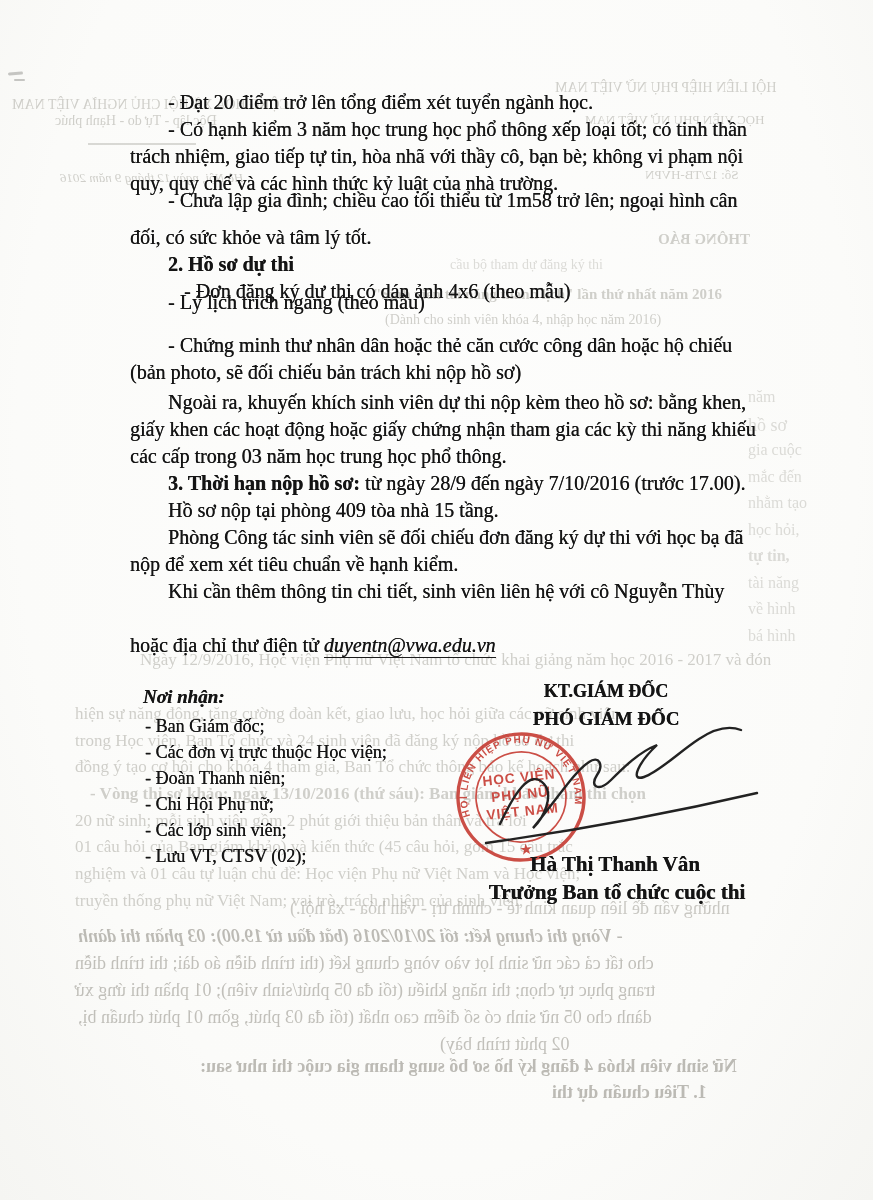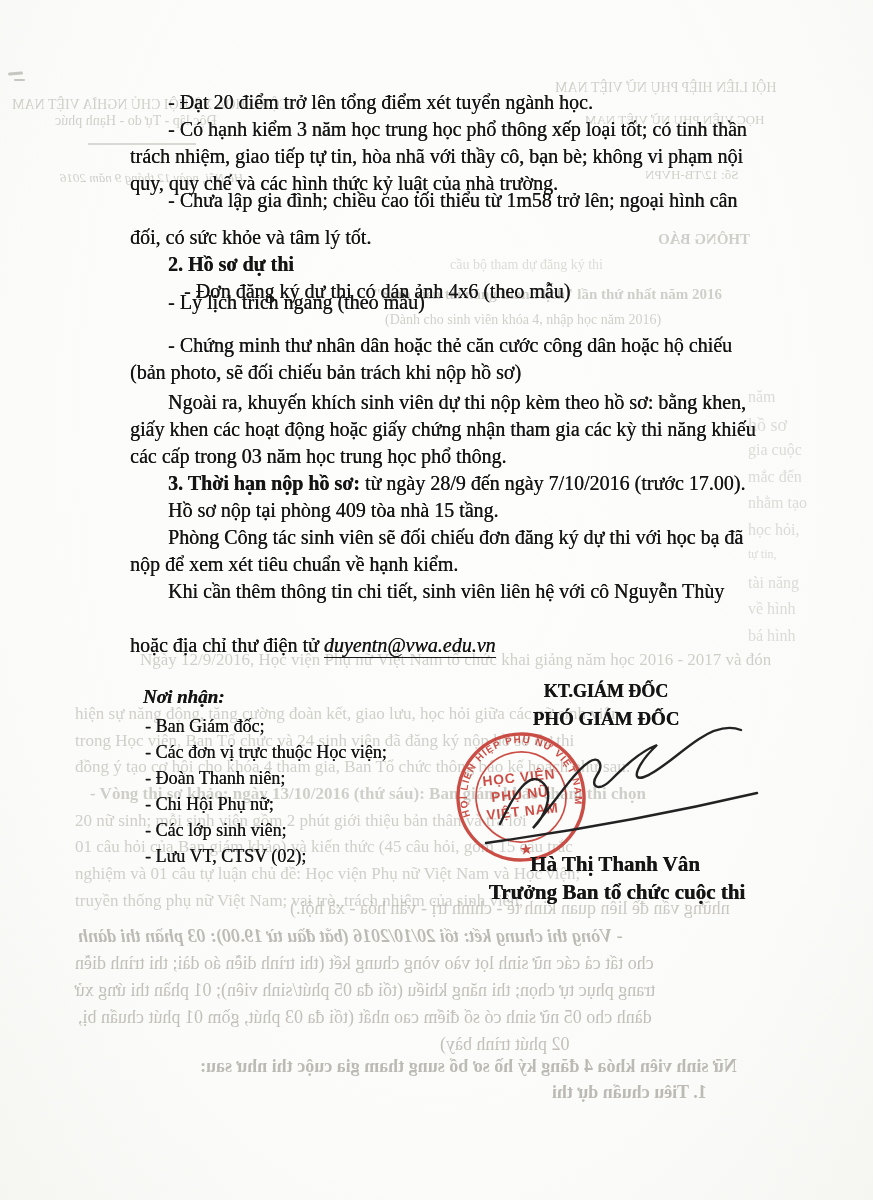--- a/index.html
+++ b/index.html
@@ -49,21 +49,21 @@
   <div class="bl" style="left:450px;top:257px;font-size:14px;opacity:.45;">cầu bộ tham dự đăng ký thi</div>
   <div class="bl bb" style="left:373px;top:286px;font-size:15px;">"Sinh viên tài năng thanh lịch" lần thứ nhất năm 2016</div>
   <div class="bl" style="left:385px;top:312px;font-size:14px;">(Dành cho sinh viên khóa 4, nhập học năm 2016)</div>
 
   <div class="bl" style="left:748px;top:388px;font-size:16px;opacity:.45;">năm</div>
   <div class="bl" style="left:748px;top:415px;font-size:18px;opacity:.45;">hồ sơ</div>
   <div class="bl" style="left:748px;top:441px;font-size:16px;opacity:.45;">gia cuộc</div>
   <div class="bl" style="left:748px;top:468px;font-size:16px;opacity:.45;">mắc đến</div>
   <div class="bl" style="left:748px;top:494px;font-size:16px;opacity:.45;">nhằm tạo</div>
   <div class="bl" style="left:748px;top:521px;font-size:16px;opacity:.45;">học hỏi,</div>
-  <div class="bl" style="left:748px;top:547px;font-size:12px;opacity:.45;">tự tin,</div>
+  <div class="bl" style="left:748px;top:547px;font-size:16px;opacity:.45;font-weight:bold;">tự tin,</div>
   <div class="bl" style="left:748px;top:574px;font-size:16px;opacity:.45;">tài năng</div>
   <div class="bl" style="left:748px;top:600px;font-size:16px;opacity:.45;">về hình</div>
   <div class="bl" style="left:748px;top:627px;font-size:16px;opacity:.45;">bá hình</div>
 
   <div class="bl" style="left:140px;top:650px;font-size:17px;">Ngày 12/9/2016, Học viện Phụ nữ Việt Nam tổ chức khai giảng năm học 2016 - 2017 và đón</div>
   <div class="bl" style="left:75px;top:704px;font-size:17px;">hiện sự năng động, tăng cường đoàn kết, giao lưu, học hỏi giữa các nữ sinh viên</div>
   <div class="bl" style="left:75px;top:731px;font-size:17px;">trong Học viện, Ban Tổ chức và 24 sinh viên đã đăng ký nộp hồ sơ dự thi</div>
   <div class="bl" style="left:75px;top:757px;font-size:17px;">đồng ý tạo cơ hội cho khóa 4 tham gia, Ban Tổ chức thông báo kế hoạch như sau:</div>
   <div class="bl bb" style="left:90px;top:784px;font-size:17px;">- Vòng thi sơ khảo: ngày 13/10/2016 (thứ sáu): Ban giám khảo chấm thi chọn</div>
   <div class="bl" style="left:75px;top:811px;font-size:17px;">20 nữ sinh; mỗi sinh viên gồm 2 phút giới thiệu bản thân và trả lời</div>

